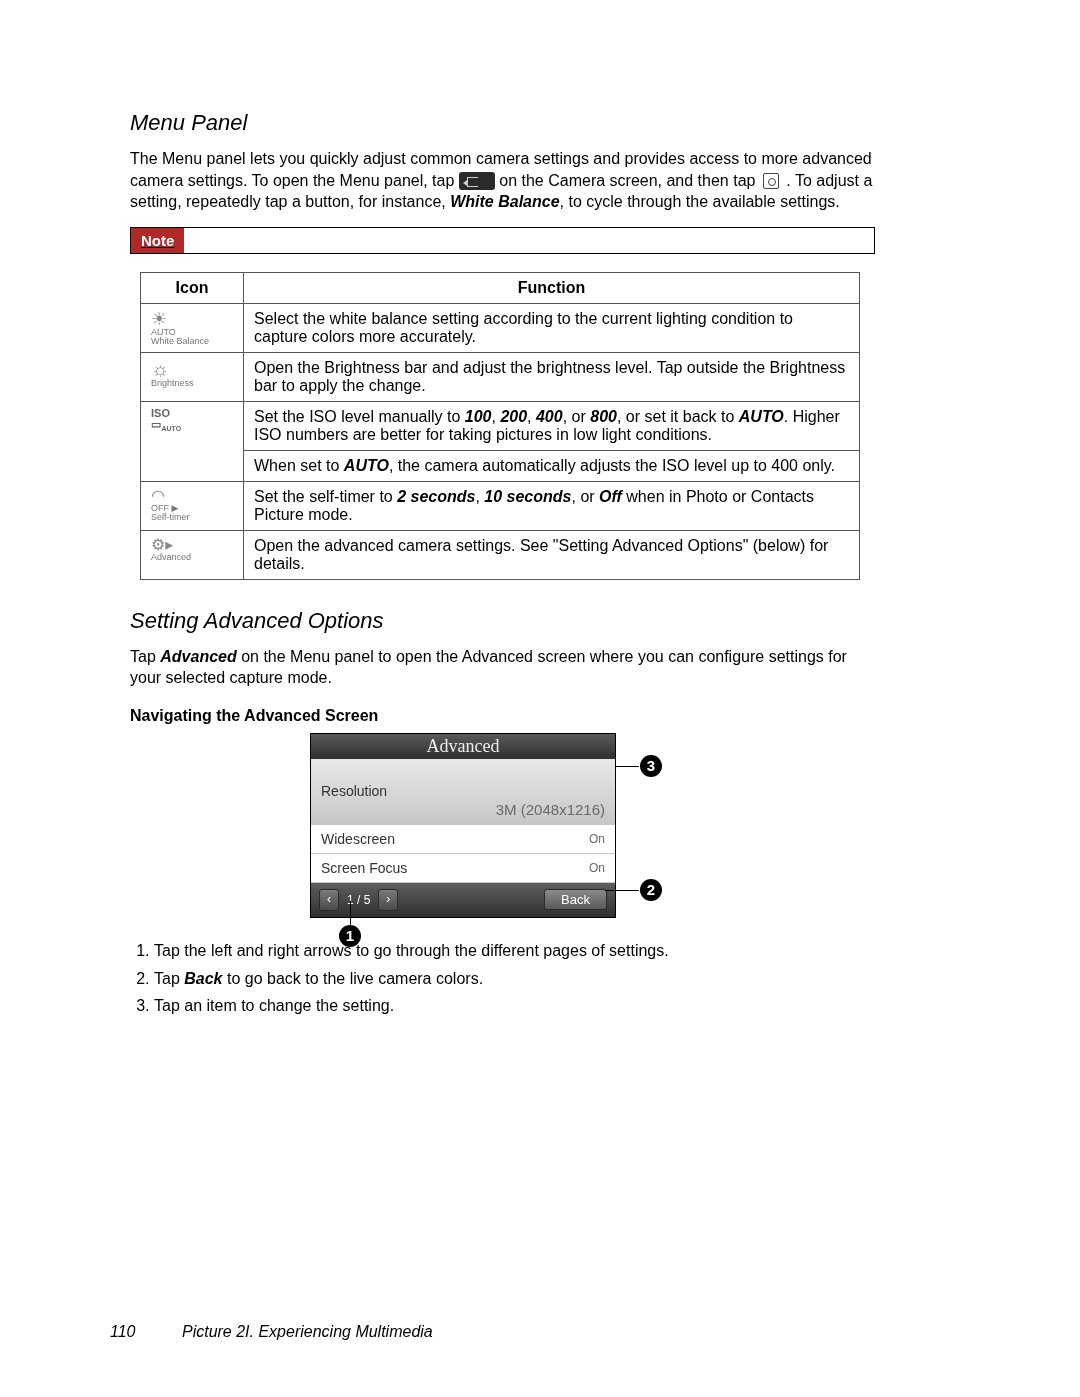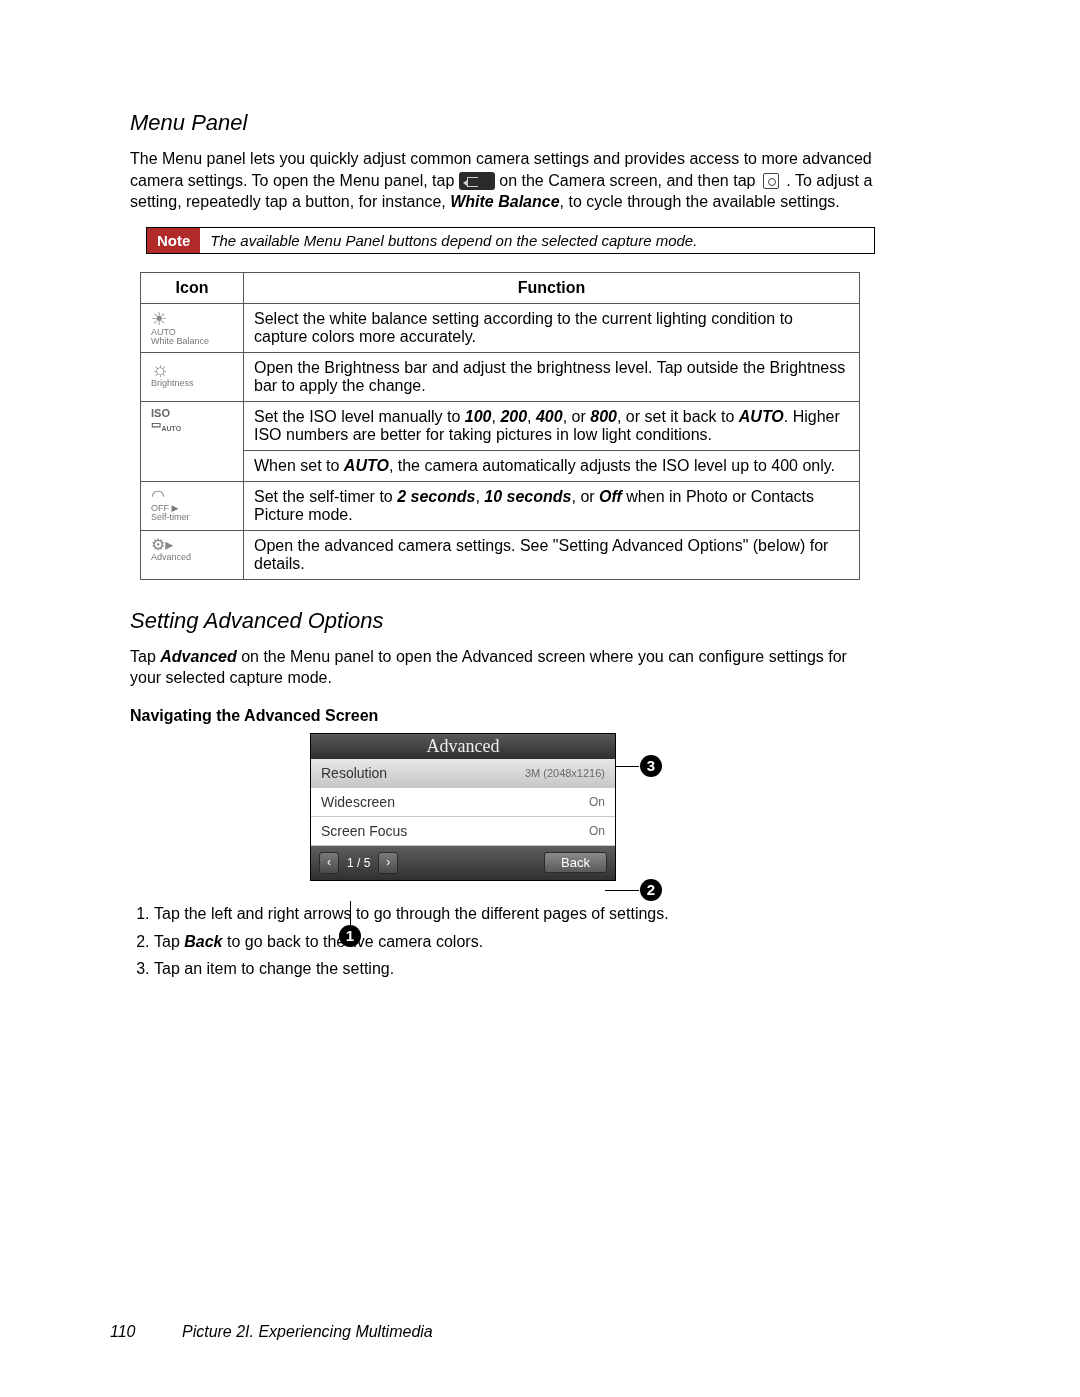--- a/index.html
+++ b/index.html
@@ -75,23 +75,24 @@
     content:"";
     position:absolute;
     left:8px; top:6px;
     width:6px; height:6px;
     border:1px solid #444;
     border-radius:50%;
   }
 
   .note-box {
     border: 1px solid #000;
-    margin: 14px 0 18px 16px;
+    margin: 14px 0 18px 0;
     display: flex;
     font-size: 15px;
+    text-decoration: underline;
   }
   .note-label {
     background: #b02a2a;
     color: #fff;
     font-weight: bold;
     padding: 4px 10px;
     font-style: normal;
   }
   .note-text {
     padding: 4px 10px;
@@ -160,21 +161,21 @@
   .adv-row {
     display: flex;
     justify-content: space-between;
     padding: 6px 10px;
     border-bottom: 1px solid #c8c8c8;
     align-items:center;
   }
   .adv-row.sel { background: linear-gradient(#e8e8e8,#c7c7c7); gap: 24px; }
   .adv-row .lab { color:#333; }
   .adv-row .val { color:#6a6a6a; font-size: 12px; }
-  .adv-row.sel .val { font-size: 11px; }
+  .adv-row.sel .val { font-size: 15px; margin-top: 36px; }
   .adv-footer {
     background: linear-gradient(#5e5e5e,#303030);
     display: flex;
     justify-content: space-between;
     align-items: center;
     padding: 6px 8px;
   }
   .pager {
     display:flex; align-items:center; gap:4px;
   }
@@ -242,21 +243,20 @@
     <span>The Menu panel lets you quickly adjust common camera settings and provides access to more advanced camera settings. To open the Menu panel, tap </span>
     <span class="inline-icon menu-tab-icon"></span>
     <span> on the Camera screen, and then tap </span>
     <span class="inline-icon camset-icon"></span>
     <span>. To adjust a setting, repeatedly tap a button, for instance, </span>
     <span class="italic bold">White Balance</span><span>, to cycle through the available settings.</span>
   </p>
 
   <div class="note-box">
     <div class="note-label">Note</div>
-    <div class="note-text">The available Menu Panel buttons depend on the selected capture mode.</div>
   </div>
 
   <table class="func">
     <tbody>
         <tr>
       <th class="icon-cell">Icon</th>
       <th>Function</th>
     </tr>
     <tr>
       <td class="icon-cell">

